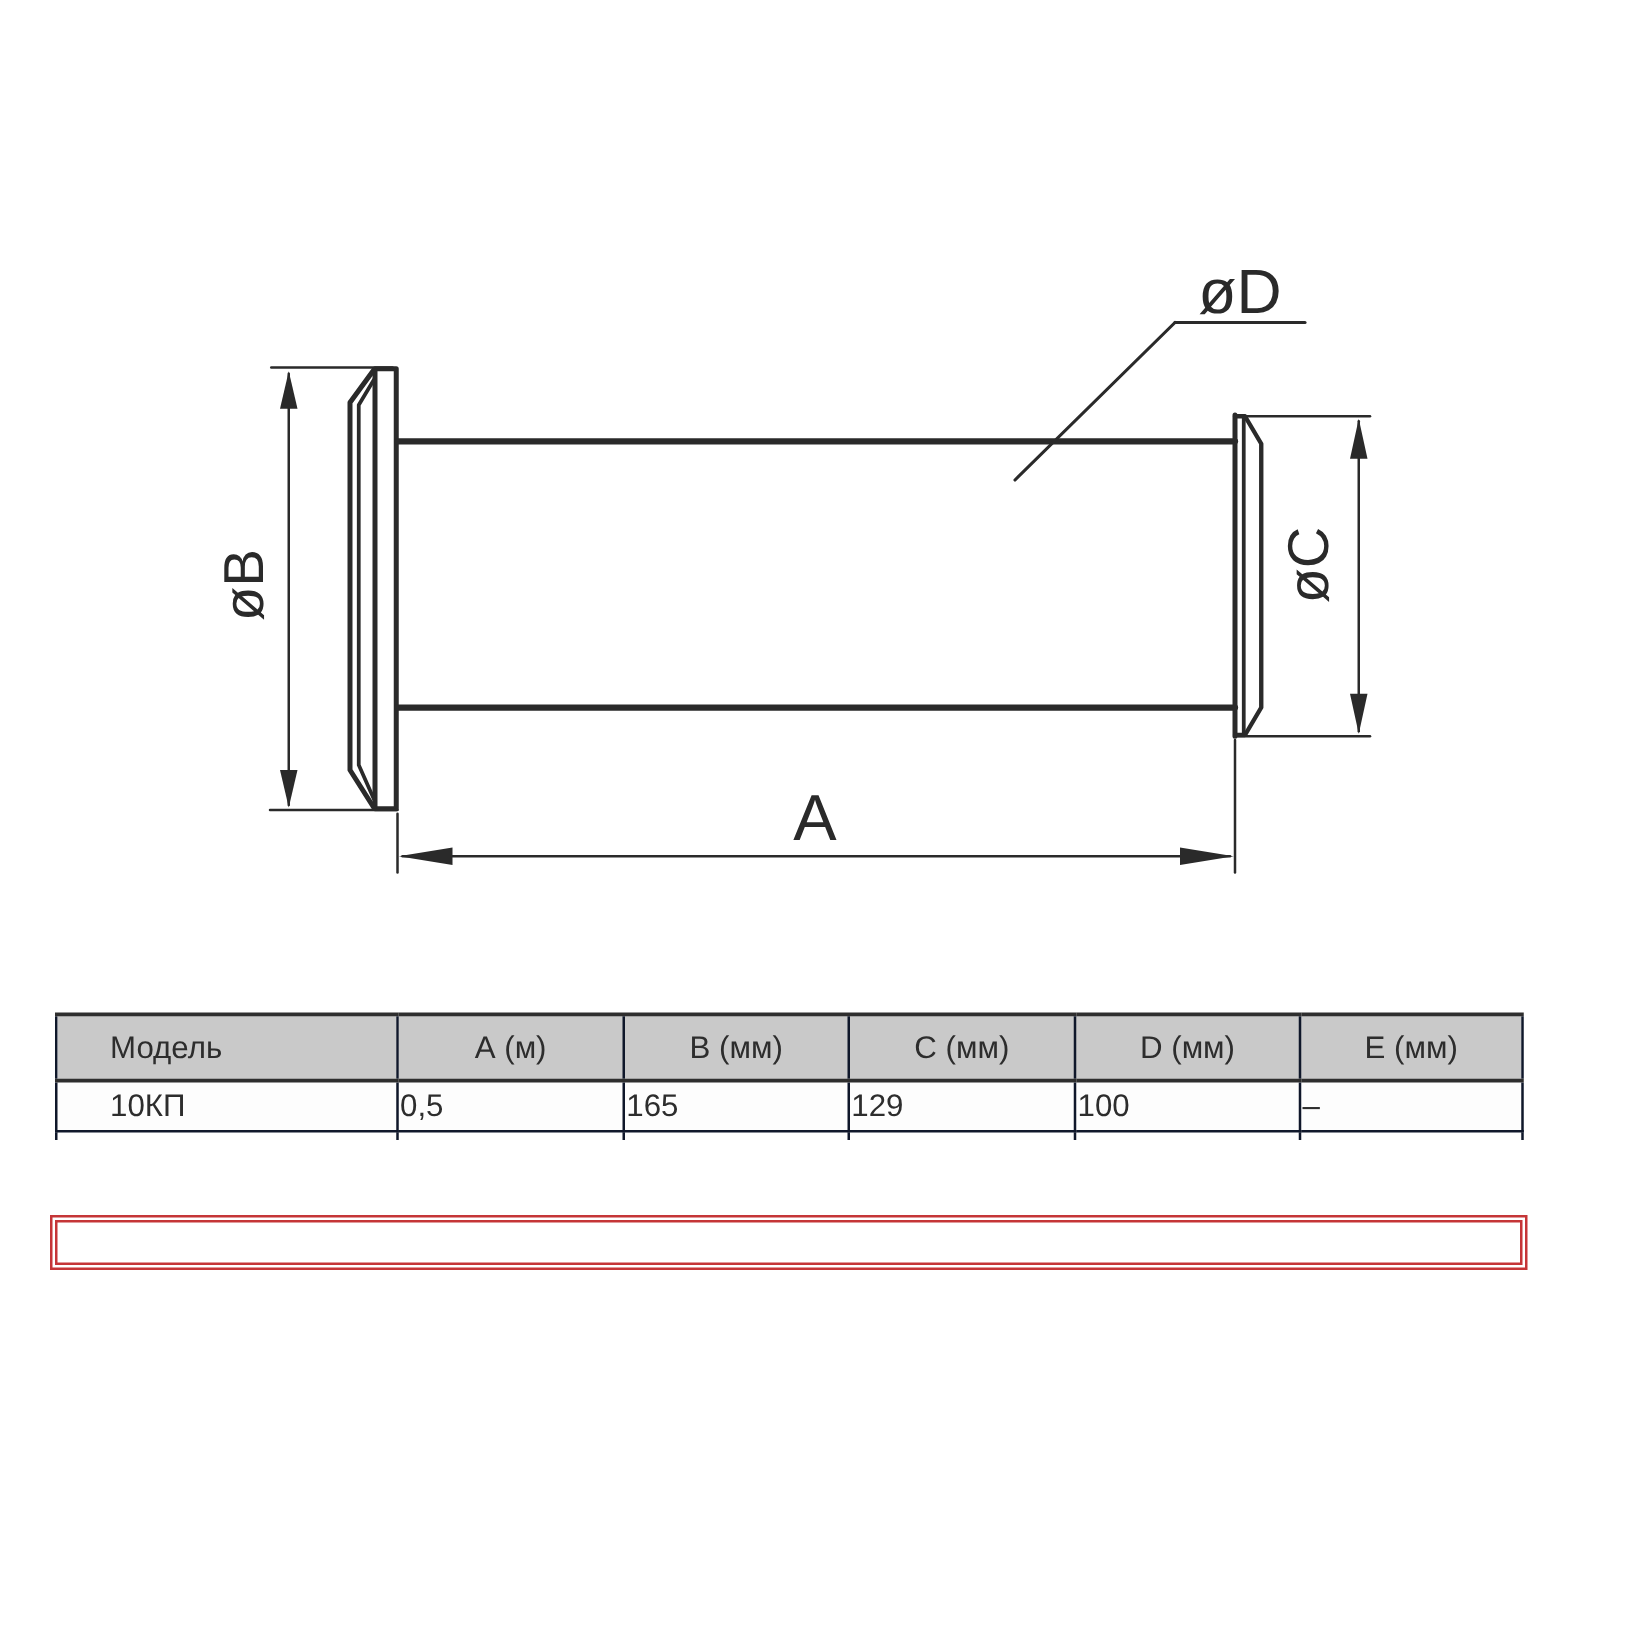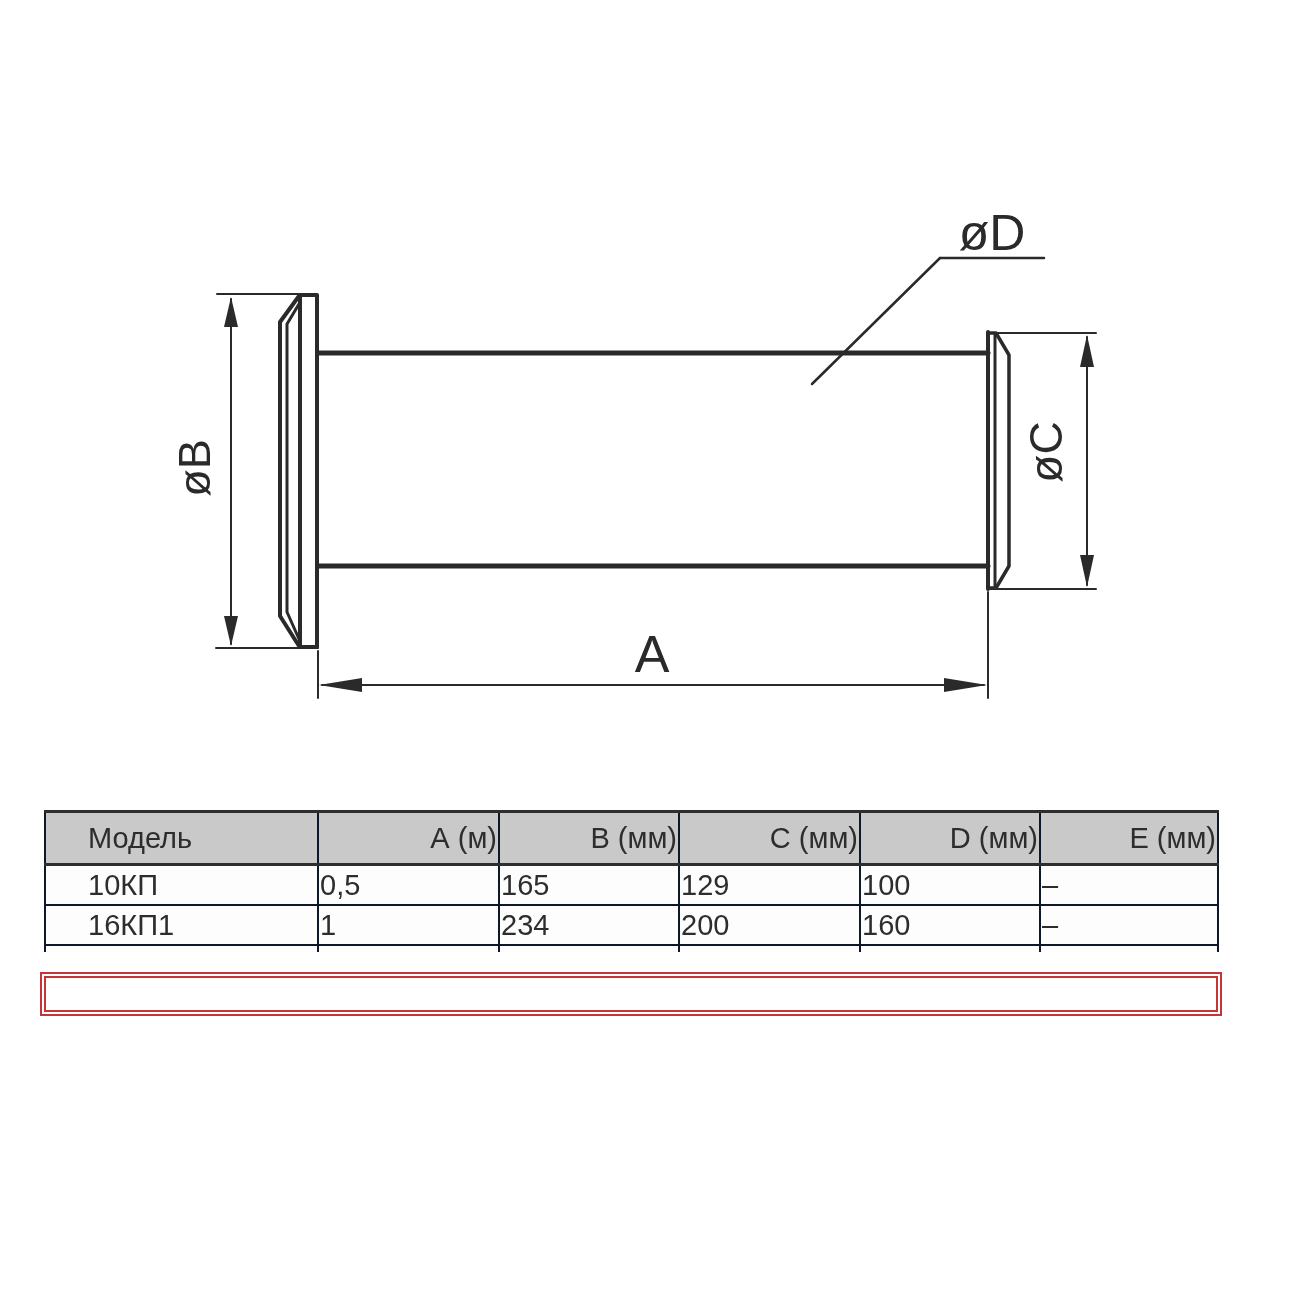--- a/index.html
+++ b/index.html
@@ -3,23 +3,23 @@
 <meta charset="utf-8">
 <style>
   html,body{margin:0;padding:0;background:#ffffff;}
   .page{position:relative;width:1300px;height:1301px;background:#ffffff;overflow:hidden;
         font-family:"Liberation Sans",sans-serif;}
   svg text{font-family:"Liberation Sans",sans-serif;fill:#2a2a2a;}
 
   
   .table-wrap{position:absolute;left:44px;top:810px;}
   table{border-collapse:collapse;table-layout:fixed;width:1173px;
-        font-size:29px;color:#2d2d2d;background:#fdfdfd;}
+        font-size:25px;color:#2d2d2d;background:#fdfdfd;}
   th,td{border:2px solid #0f172a;overflow:hidden;white-space:nowrap;}
-  thead th{height:48px;background:#c9c9c9;font-weight:400;text-align:right;
+  thead th{height:48px;background:#c9c9c9;font-weight:400;text-align:center;
            border-bottom:3px solid #2e2e2e;border-top:3px solid #2e2e2e;}
   tbody td{height:36px;font-weight:400;}
   th.model,td.model{text-align:left;padding-left:42px;}
   tr.cut td{height:4px;border-bottom:none;}
   col.c-model{width:273px;} col.c-a{width:181px;} col.c-b{width:180px;}
   col.c-c{width:181px;} col.c-d{width:180px;} col.c-e{width:178px;}
 
   
   .hl-box{position:absolute;left:44px;top:976px;width:1174px;height:36px;
           box-sizing:border-box;border:2px solid #c53537;outline:2px solid #c53537;
@@ -111,28 +111,20 @@
       </thead>
       <tbody>
           <tr>
             <td class="model">10КП</td>
             <td>0,5</td>
             <td>165</td>
             <td>129</td>
             <td>100</td>
             <td>–</td>
           </tr>
-          <tr>
-            <td class="model">16КП1</td>
-            <td>1</td>
-            <td>234</td>
-            <td>200</td>
-            <td>160</td>
-            <td>–</td>
-          </tr>
           <tr class="cut">
             <td></td>
             <td></td>
             <td></td>
             <td></td>
             <td></td>
             <td></td>
           </tr>
         </tbody>
     </table>

